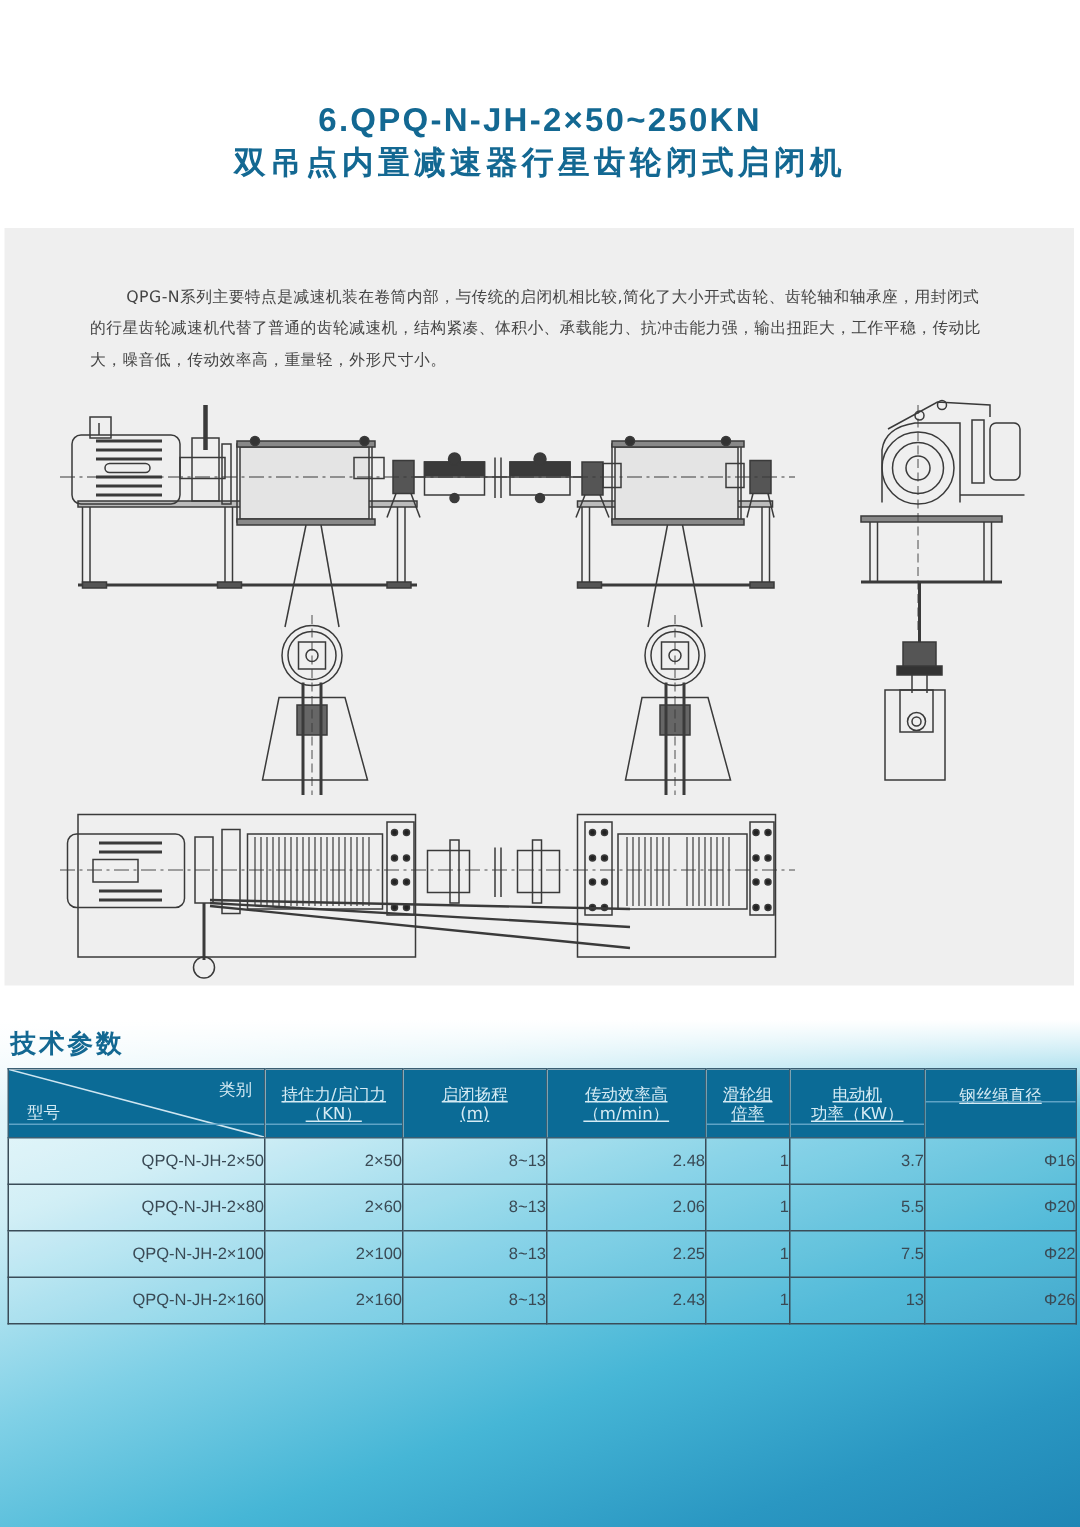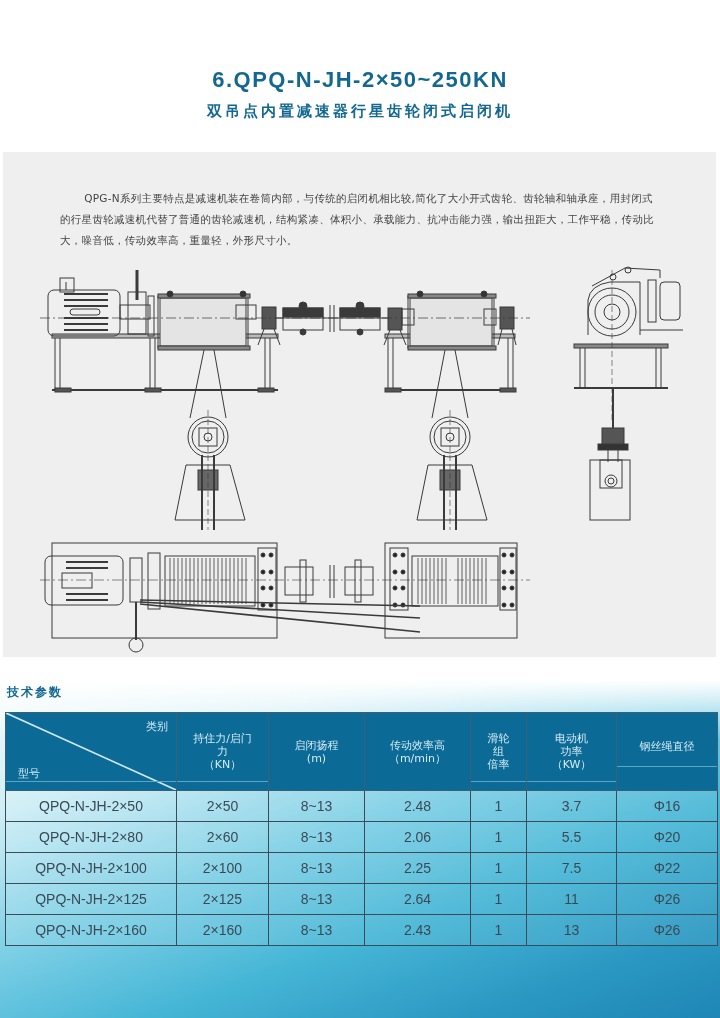--- a/index.html
+++ b/index.html
@@ -1,36 +1,36 @@
 <!DOCTYPE html>
 <html><head>
   <meta charset="utf-8">
   <style>
     html, body { margin:0; padding:0; }
     body { width:720px; height:1018px; position:relative; overflow:hidden; background:#ffffff; font-family:"DejaVu Sans", sans-serif; }
     .title-block { position:absolute; top:66px; left:0; width:720px; text-align:center; color:#136892; font-weight:bold; }
     .title-line1 { font-family:"Liberation Sans", sans-serif; font-size:22px; letter-spacing:1.5px; line-height:28px; }
-    .title-line2 { font-size:15px; letter-spacing:3px; line-height:30px; margin-top:2px; }
+    .title-line2 { font-size:21px; letter-spacing:3px; line-height:30px; margin-top:2px;font-family:Liberation Mono, monospace; }
     .panel { position:absolute; left:3px; top:152px; width:713px; height:505px; background:#efefef; }
     .intro { position:absolute; left:60px; top:188px; width:600px; font-size:10.5px; line-height:21px; color:#444; letter-spacing:0.3px; }
     .intro p { margin:0; text-indent:2.3em; }
     .drawing { position:absolute; left:0; top:152px; width:720px; height:505px; }
     .bg-water { position:absolute; left:0; top:680px; width:720px; height:338px;
       background:
         radial-gradient(ellipse 140px 180px at 60px 880px, rgba(255,255,255,0.7), rgba(255,255,255,0) 70%),
         radial-gradient(ellipse 160px 140px at 270px 790px, rgba(255,255,255,0.55), rgba(255,255,255,0) 70%),
         radial-gradient(ellipse 260px 200px at 620px 760px, rgba(255,255,255,0.6), rgba(255,255,255,0) 70%),
         linear-gradient(160deg, #f4fbfd 0%, #cfeef6 22%, #7fd0e6 45%, #46b6d6 65%, #2a97c2 85%, #1f86b5 100%);
     }
     .bg-water-top { position:absolute; left:0; top:680px; width:720px; height:60px; background:linear-gradient(180deg, #ffffff 0%, rgba(255,255,255,0) 100%); }
-    .section-title { position:absolute; left:7px; top:684px; font-size:12px; font-weight:bold; color:#136892; letter-spacing:2px; }
+    .section-title { position:absolute; left:7px; top:684px; font-size:17px; font-weight:bold; color:#136892; letter-spacing:2px; }
     table.spec { position:absolute; left:5px; top:712px; width:712px; border-collapse:collapse; table-layout:fixed; }
-    table.spec th { background:#0b6b96; color:#d5ebf4; font-weight:normal; font-size:11px; line-height:13px; height:45px; border:1px solid #3b5f73; padding:16px; position:relative; text-align:center; vertical-align:middle; }
+    table.spec th { background:#0b6b96; color:#d5ebf4; font-weight:normal; font-size:11px; line-height:13px; height:45px; border:1px solid #3b5f73; padding:0; position:relative; text-align:center; vertical-align:middle;text-decoration:underline; }
     table.spec th .hl { position:absolute; left:0; right:0; bottom:8px; border-top:1px solid #5fa3c6; }
-    table.spec td { font-family:"Liberation Sans", sans-serif; font-size:14px; color:#3a4a55; text-align:center; height:30px; border:1px solid #3a4c58; padding:0; background:rgba(255,255,255,0.08); }
+    table.spec td { font-family:"Liberation Sans", sans-serif; font-size:11px; color:#3a4a55; text-align:right; height:30px; border:1px solid #3a4c58; padding:0; background:rgba(255,255,255,0.08); }
     .diag-cell { overflow:hidden; }
     .diag-cell svg { position:absolute; left:0; top:0; width:100%; height:100%; }
     .diag-top { position:absolute; right:8px; top:7px; }
     .diag-bot { position:absolute; left:12px; bottom:10px;margin-top:16px; }
   </style>
 </head>
 <body>
 
 <div class="title-block">
   <div class="title-line1">6.QPQ-N-JH-2×50~250KN</div>
@@ -364,29 +364,20 @@
     <tr>
       <td>QPQ-N-JH-2×100</td>
       <td>2×100</td>
       <td>8~13</td>
       <td>2.25</td>
       <td>1</td>
       <td>7.5</td>
       <td>Φ22</td>
     </tr>
     <tr>
-      <td>QPQ-N-JH-2×125</td>
-      <td>2×125</td>
-      <td>8~13</td>
-      <td>2.64</td>
-      <td>1</td>
-      <td>11</td>
-      <td>Φ26</td>
-    </tr>
-    <tr>
       <td>QPQ-N-JH-2×160</td>
       <td>2×160</td>
       <td>8~13</td>
       <td>2.43</td>
       <td>1</td>
       <td>13</td>
       <td>Φ26</td>
     </tr>
   </tbody>
 </table>

